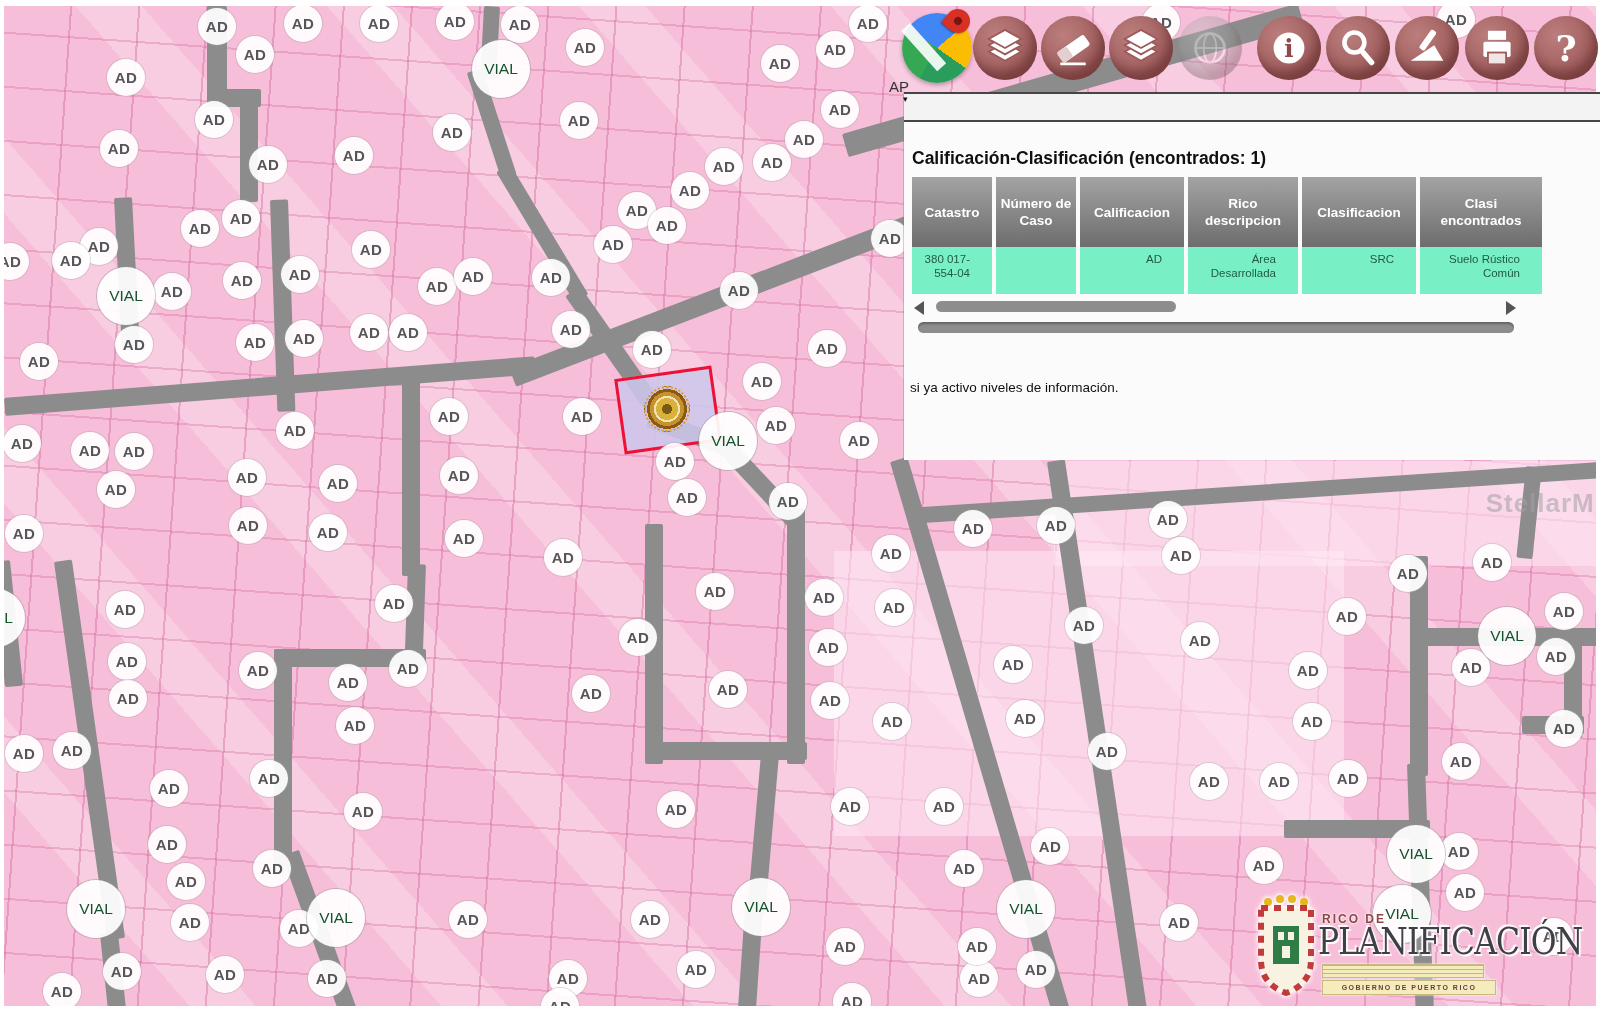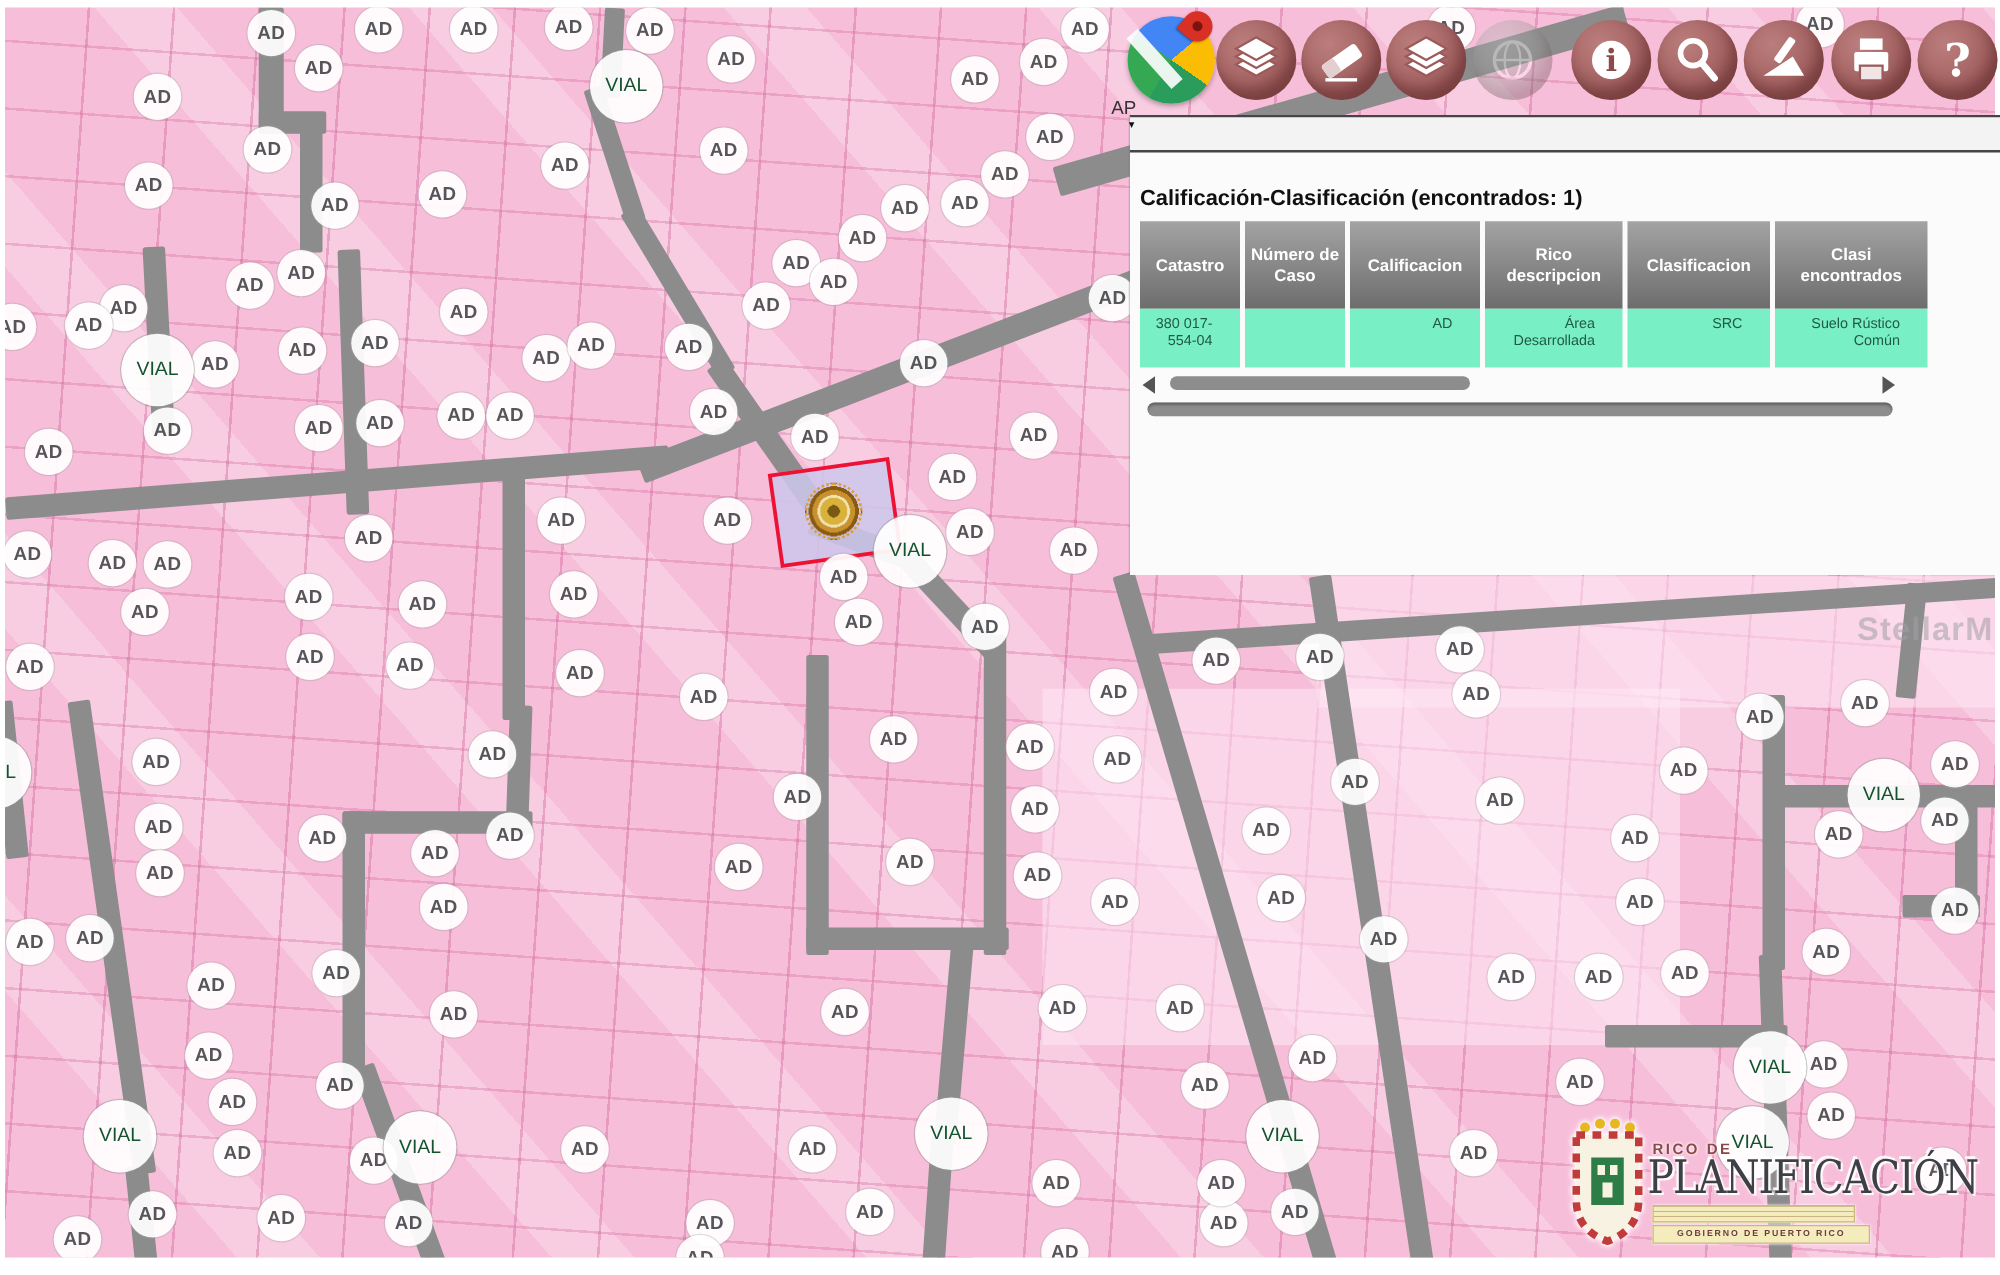--- a/index.html
+++ b/index.html
@@ -426,14 +426,15 @@
         </tr>
       </tbody>
   </table>
   <div id="hscroll">
     <div class="arr left"></div>
     <div id="hthumb"></div>
     <div class="arr right"></div>
   </div>
   <div id="bar2"></div>
   <div class="info">
+    <div>si ya activo niveles de información.</div>
   </div>
 </div>
 
 </body></html>

